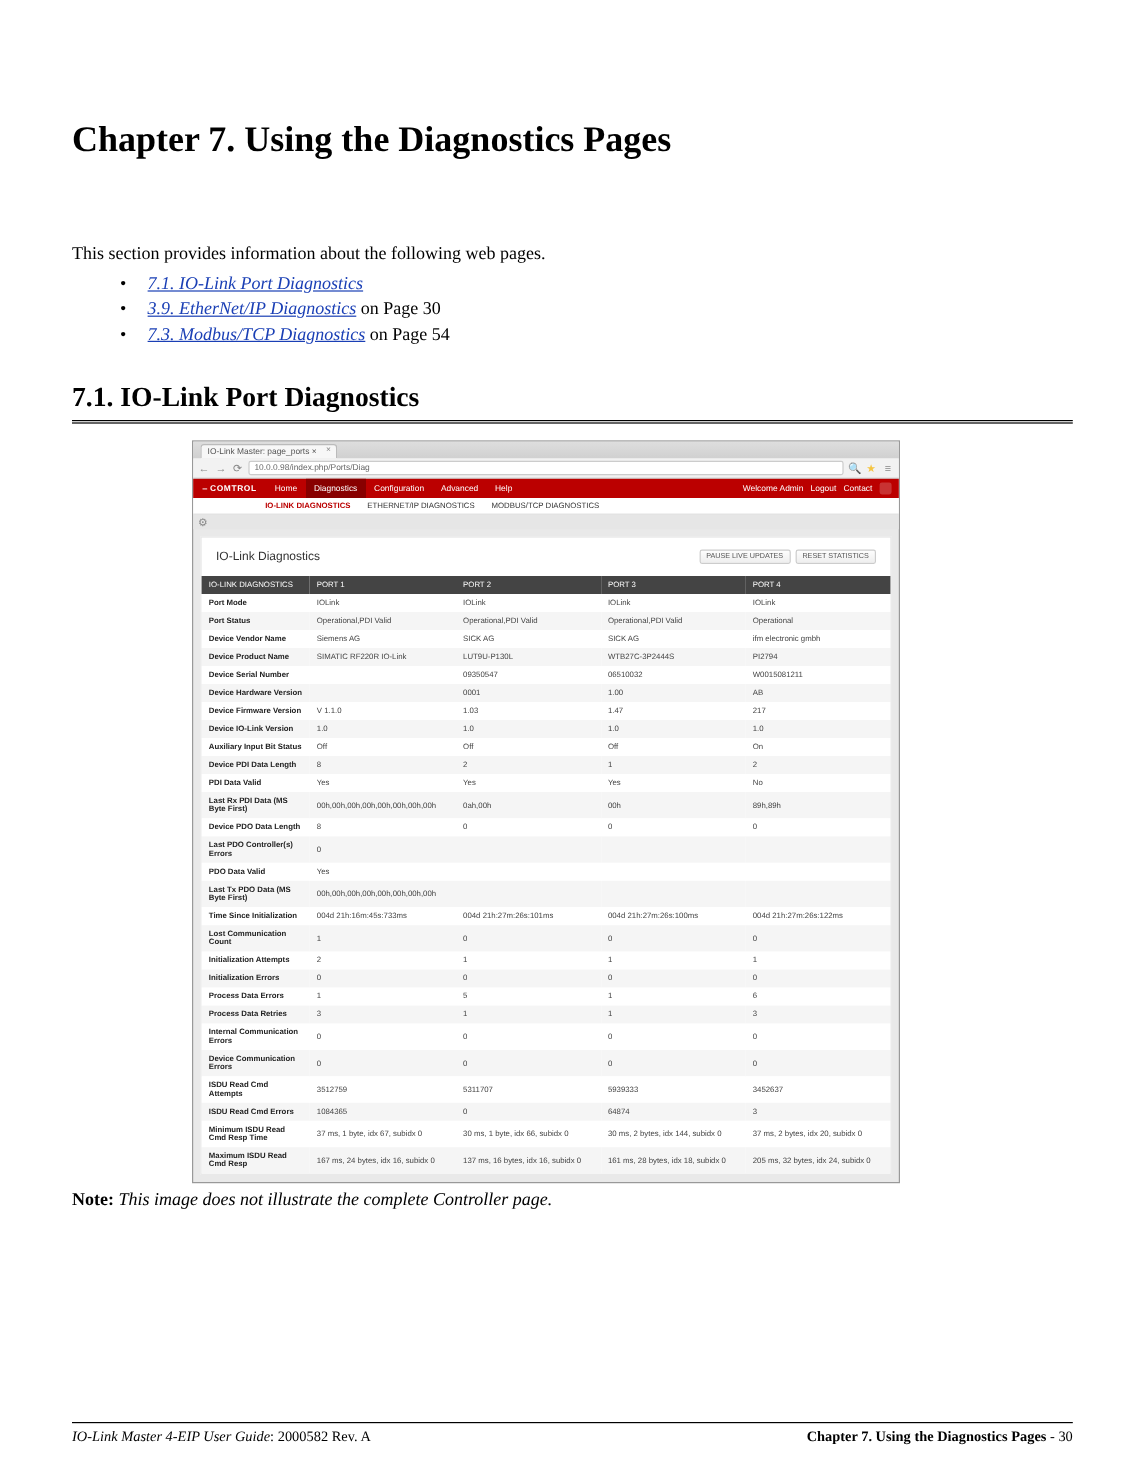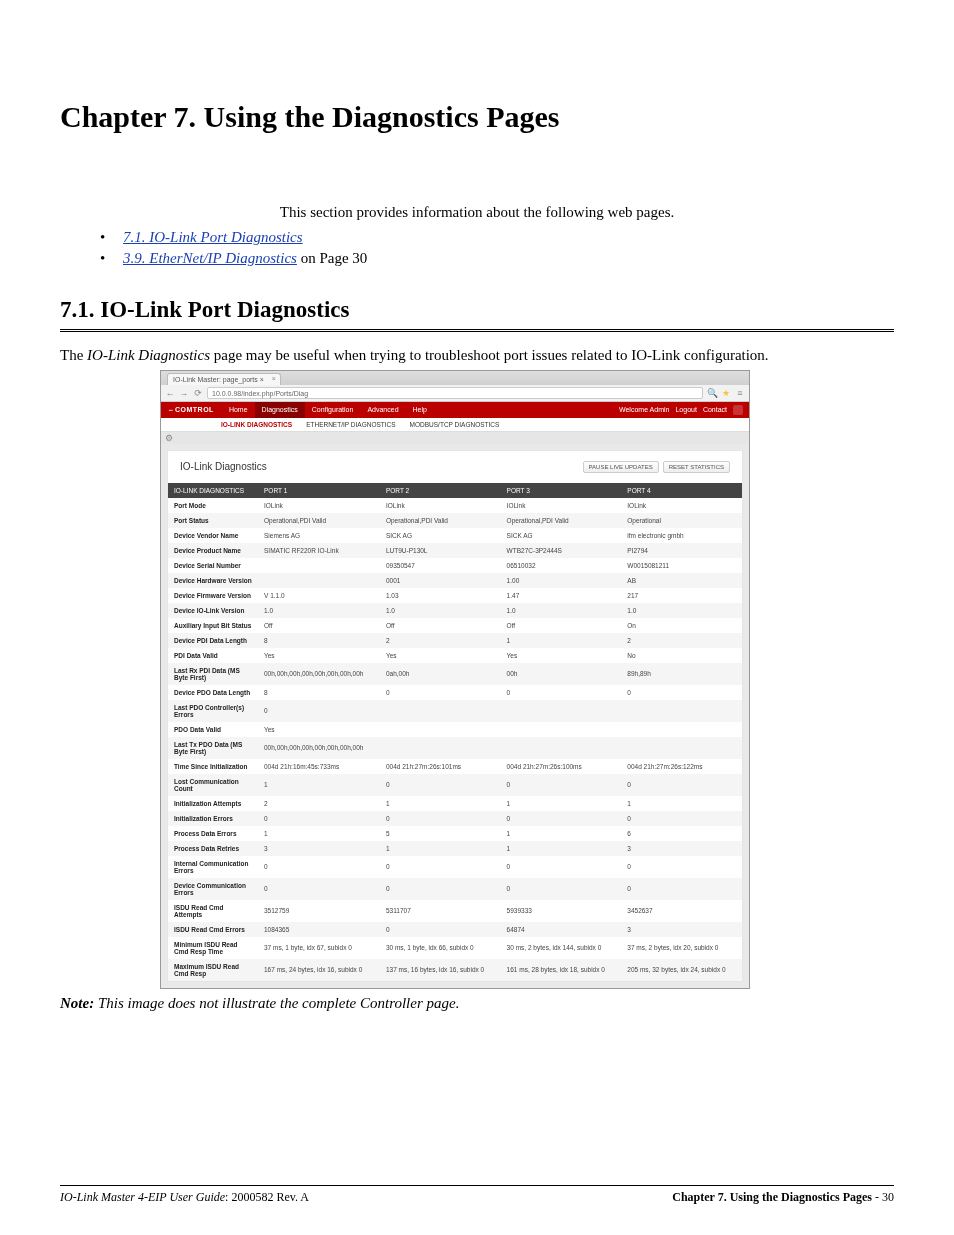--- a/index.html
+++ b/index.html
@@ -1,29 +1,29 @@
 <!DOCTYPE html>
 <html><head>
 <meta charset="utf-8">
 <style>
   * { box-sizing: border-box; margin: 0; padding: 0; }
   html, body { width: 954px; background: #fff; font-family: Georgia, 'Times New Roman', serif; color: #000; }
   .page { padding: 100px 60px 40px 60px; position: relative; min-height: 1235px; }
   h1.chapter { font-size: 30px; font-weight: bold; margin-bottom: 70px; }
-  p.intro { font-size: 15px; margin-bottom: 8px; text-align: center; }
+  p.intro { font-size: 15px; margin-bottom: 8px; }
   ul.links { list-style: none; padding-left: 40px; margin-bottom: 30px; }
   ul.links li { font-size: 15px; margin: 4px 0; }
   ul.links li::before { content: "•"; margin-right: 14px; }
   a.doclink { color: #1a3fb5; text-decoration: underline; font-style: italic; }
   h2.section { font-size: 23px; font-weight: bold; margin: 30px 0 6px 0; }
   hr.double { border: none; border-top: 3px double #000; margin-bottom: 14px; }
   p.body { font-size: 15px; line-height: 1.3; margin-bottom: 4px; }
   em { font-style: italic; }
   .note { font-size: 15px; margin-top: 6px; }
-  .note b { font-weight: bold; font-style: italic; }
+  .note b { font-weight: bold; }
   .note span { font-style: italic; }
 
   
   .shot { width: 590px; margin: 2px 0 0 100px; border: 1px solid #999; font-family: Arial, Helvetica, sans-serif; font-size: 8px; background:#e9e9e9; }
   .tabbar { height: 14px; background: linear-gradient(#dedede,#d0d0d0); display:flex; align-items:flex-end; }
   .tab { background:#f7f7f7; border:1px solid #bbb; border-bottom:none; border-radius:3px 3px 0 0; height:12px; padding:0 16px 0 5px; margin-left:6px; font-size:7px; line-height:12px; color:#555; position:relative;}
   .tab::after{content:"×"; position:absolute; right:4px; top:-1px; color:#888;}
   .addrbar { height: 17px; background:#f2f2f2; display:flex; align-items:center; gap:4px; padding:0 4px; border-bottom:1px solid #ccc;}
   .nav-ico { width:10px; text-align:center; color:#888; font-size:9px; cursor:pointer;}
   .url { flex:1; height:12px; background:#fff; border:1px solid #ccc; border-radius:2px; padding:0 4px; font-size:7px; line-height:12px; color:#666;}
@@ -67,28 +67,28 @@
 
   <p class="intro">This section provides information about the following                         web pages.</p>
 
   <ul class="links">
     <li>
       <a class="doclink" href="#">7.1. IO-Link Port Diagnostics</a><span></span>
     </li>
     <li>
       <a class="doclink" href="#">3.9. EtherNet/IP Diagnostics</a><span> on Page 30</span>
     </li>
+    <li>
+      <a class="doclink" href="#">7.3. Modbus/TCP Diagnostics</a><span> on Page 54</span>
+    </li>
   </ul>
 
   <h2 class="section">7.1. IO-Link Port Diagnostics</h2>
   <hr class="double">
 
-  <p class="body">
-    <span>The </span><em>IO-Link Diagnostics</em><span> page may be useful when trying to troubleshoot port issues related to IO-Link configuration.</span>
-  </p>
 
   <div class="shot">
     <div class="tabbar">
       <div class="tab">IO-Link Master: page_ports  ×</div>
     </div>
     <div class="addrbar">
       <span class="nav-ico">←</span>
       <span class="nav-ico">→</span>
       <span class="nav-ico">⟳</span>
       <div class="url">10.0.0.98/index.php/Ports/Diag</div>

